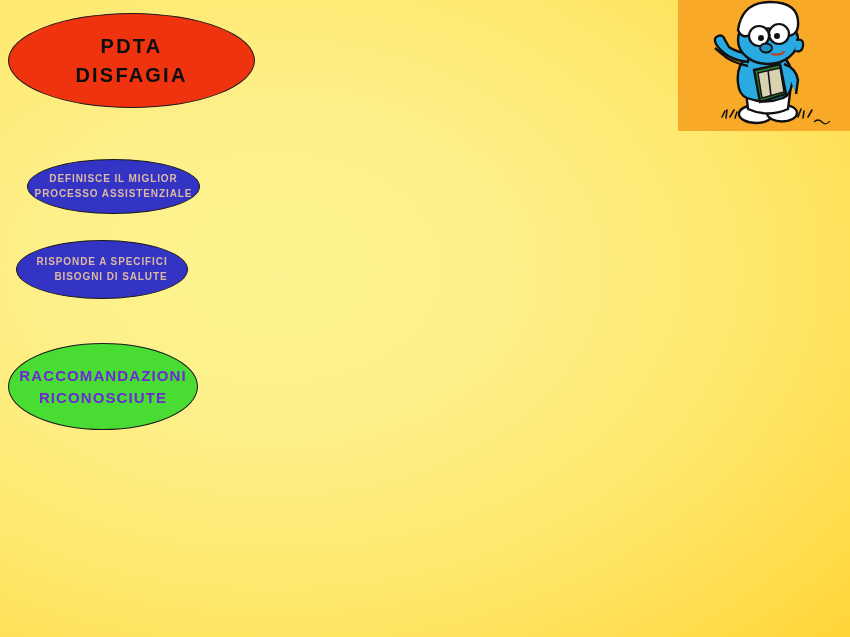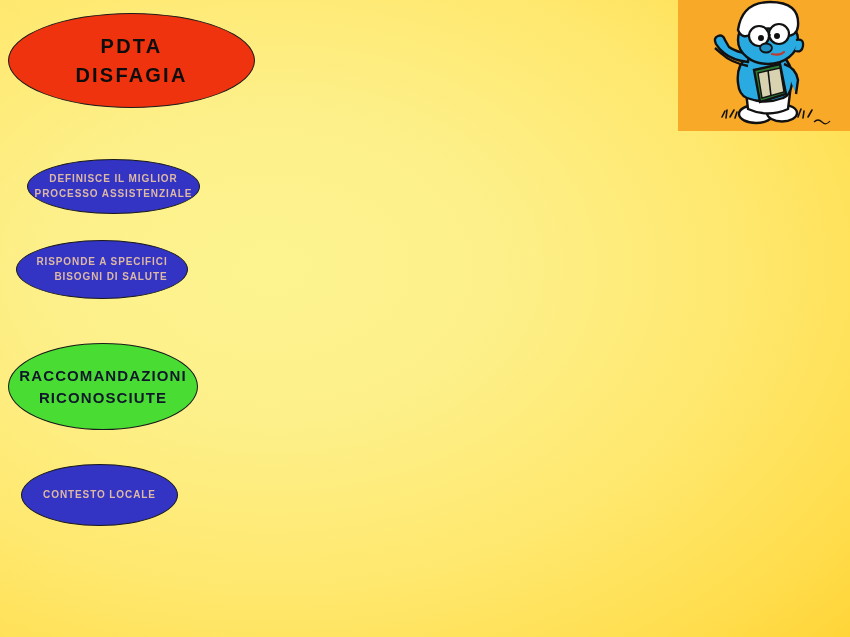--- a/index.html
+++ b/index.html
@@ -44,21 +44,21 @@
     letter-spacing: 2.2px;
   }
   .ell-blue {
     background: #3333c4;
     color: #ddb9a3;
     font-weight: bold;
     letter-spacing: 0.9px;
   }
   .ell-green {
     background: #49dd33;
-    color: #0f172a;
+    color: #6d28d9;
     font-size: 15px;
     font-weight: bold;
     letter-spacing: 1.1px;
   }
   
   #title {
     position: absolute;
     left: 258px;
     top: 22px;
     width: 404px;
@@ -147,18 +147,15 @@
   <div class="ellipse ell-blue" style="left:16px; top:240px; width:172px; height:59px; font-size:10px;text-align:right;">
     <span>RISPONDE A SPECIFICI
 BISOGNI DI SALUTE</span>
   </div>
 
   <div class="ellipse ell-green" style="left:8px; top:343px; width:190px; height:87px;">
     <span>RACCOMANDAZIONI
 RICONOSCIUTE</span>
   </div>
 
-  <div class="ellipse ell-blue" style="left:21px; top:464px; width:157px; height:62px; font-size:10px;">
-    <span>CONTESTO LOCALE</span>
-  </div>
 
 
 </div>
 
 </body></html>

